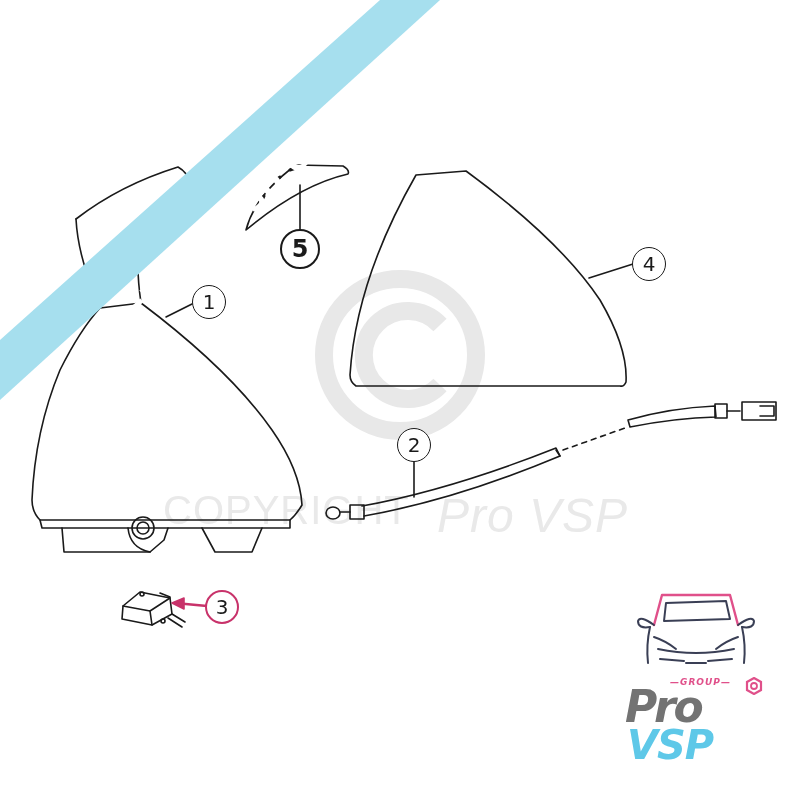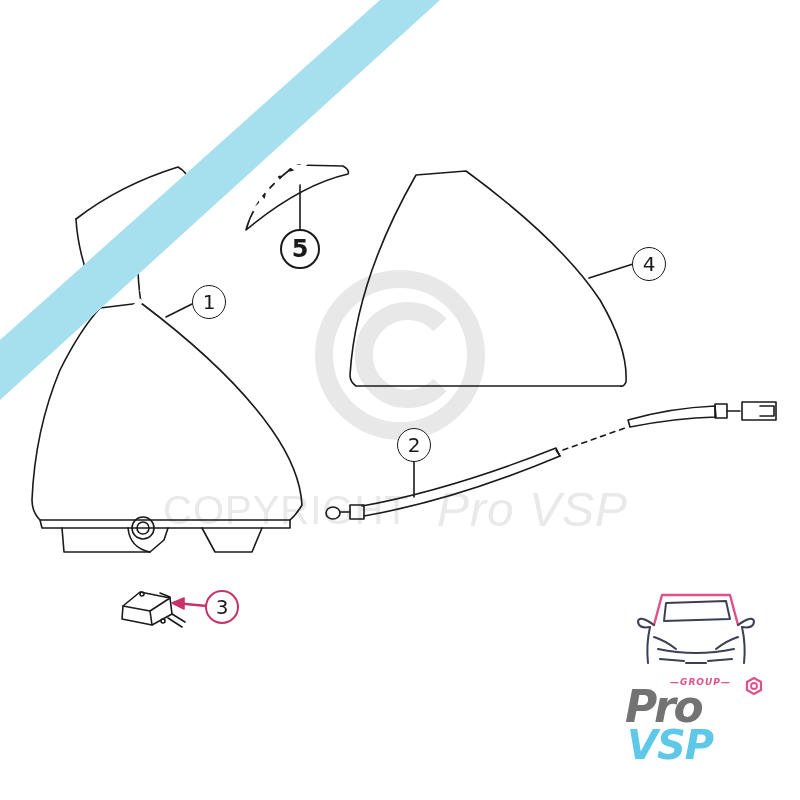--- a/index.html
+++ b/index.html
@@ -4,21 +4,21 @@
 <style>
   html, body { margin:0; padding:0; background:#ffffff; }
   body { width:800px; height:800px; position:relative; overflow:hidden; font-family:"Liberation Sans", sans-serif; }
   .layer { position:absolute; left:0; top:0; width:800px; height:800px; }
   .banner-text { position:absolute; font-family:"DejaVu Sans", sans-serif; font-weight:bold; color:#ffffff; white-space:nowrap; }
   .callout { position:absolute; border:1.6px solid #1a1a1a; border-radius:50%; display:flex; align-items:center; justify-content:center; font-family:"DejaVu Sans", sans-serif; color:#1a1a1a; background:#fff; box-sizing:border-box; }
   .callout.thin { font-weight:normal; font-size:20px; width:34px; height:34px; }
   .callout.bold { font-weight:bold; font-size:24px; width:40px; height:40px; border-width:2.6px; }
   .callout.pink { border-color:#c8326a; border-width:2.6px; color:#1a1a1a; }
   .wm-text { position:absolute; font-family:"Liberation Sans", sans-serif; font-size:40px; color:#e9e9e9; white-space:nowrap; letter-spacing:1px; }
-  .wm-text.italic { font-style:italic; }
+  .wm-text.italic { font-style:italic;margin-top:6px; }
   .logo-group { position:absolute; font-family:"DejaVu Sans", sans-serif; font-style:italic; font-weight:bold; font-size:9px; color:#e0508a; letter-spacing:1px; }
   .logo-pro { position:absolute; font-family:"DejaVu Sans", sans-serif; font-weight:bold; font-style:italic; font-size:44px; color:#737373; letter-spacing:-2px; line-height:1; }
   .logo-vsp { position:absolute; font-family:"DejaVu Sans", sans-serif; font-weight:bold; font-style:italic; font-size:40px; color:#5ec8e8; letter-spacing:-1px; line-height:1; }
 </style>
 </head>
 <body>
 
 <svg class="layer" viewBox="0 0 800 800">
   <circle cx="400" cy="355" r="76" fill="none" stroke="#e8e8e8" stroke-width="18"></circle>
   <path d="M440 325 A 44 44 0 1 0 440 385" fill="none" stroke="#e8e8e8" stroke-width="18"></path>

